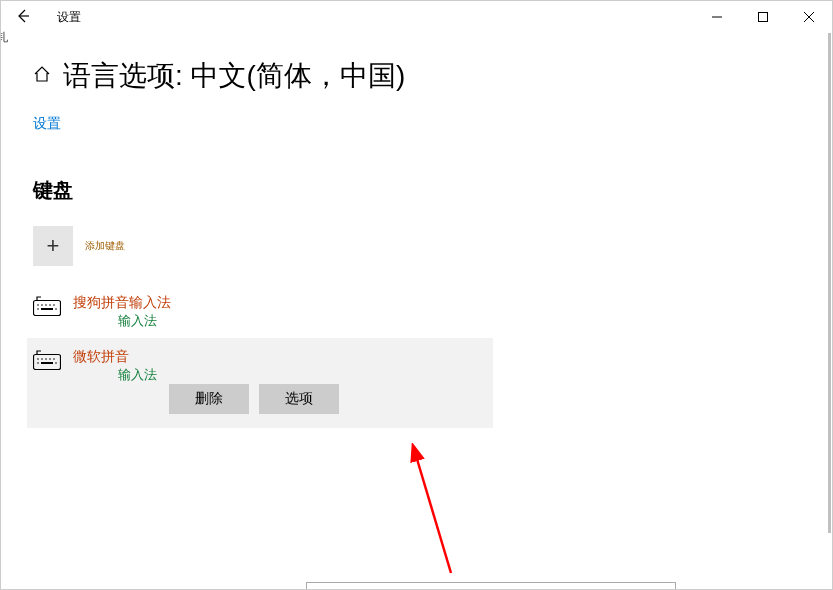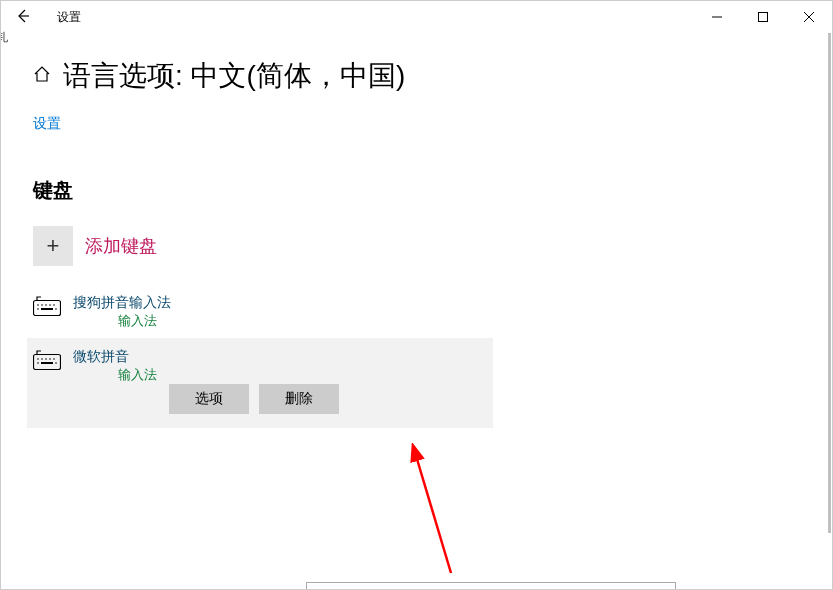--- a/index.html
+++ b/index.html
@@ -93,40 +93,40 @@
       height: 40px;
       background: #e5e5e5;
       display: flex;
       align-items: center;
       justify-content: center;
       font-size: 22px;
       font-weight: 300;
       color: #333;
     }
     .add-label {
-      font-size: 18px;
-      color: #be185d;
+      font-size: 10px;
+      color: #a16207;
     }
     .keyboard-item {
       display: flex;
       align-items: flex-start;
       gap: 12px;
       padding: 8px 0;
       width: 460px;
     }
     .keyboard-icon {
       margin-top: 2px;
     }
     .keyboard-info {
       display: flex;
       flex-direction: column;
     }
     .keyboard-name {
       font-size: 14px;
-      color: #0c4a6e;
+      color: #c2410c;
     }
     .keyboard-type {
       font-size: 13px;
       color: #15803d;
       margin-left: 45px;
     }
     .keyboard-item-selected {
       background: #f2f2f2;
       padding: 10px 12px 14px 6px;
       margin-left: -6px;
@@ -283,22 +283,22 @@
           <rect x="8" y="12" width="12" height="2" fill="#000"></rect>
           <path d="M4 4 L4 1 L8 1" stroke="#000" stroke-width="1.2" fill="none"></path>
         </svg>
       </span>
       <div class="keyboard-info">
         <span class="keyboard-name">微软拼音</span>
         <span class="keyboard-type">输入法</span>
       </div>
     </div>
     <div class="selected-actions">
+      <button class="action-btn">删除</button>
       <button class="action-btn">选项</button>
-      <button class="action-btn">删除</button>
     </div>
   </div>
 
 </div>
 
 <div class="scrollbar-indicator"></div>
 
 <svg class="red-arrow" width="80" height="140">
   <defs>
     <marker id="arrowhead" markerWidth="10" markerHeight="10" refX="5" refY="3" orient="auto">

